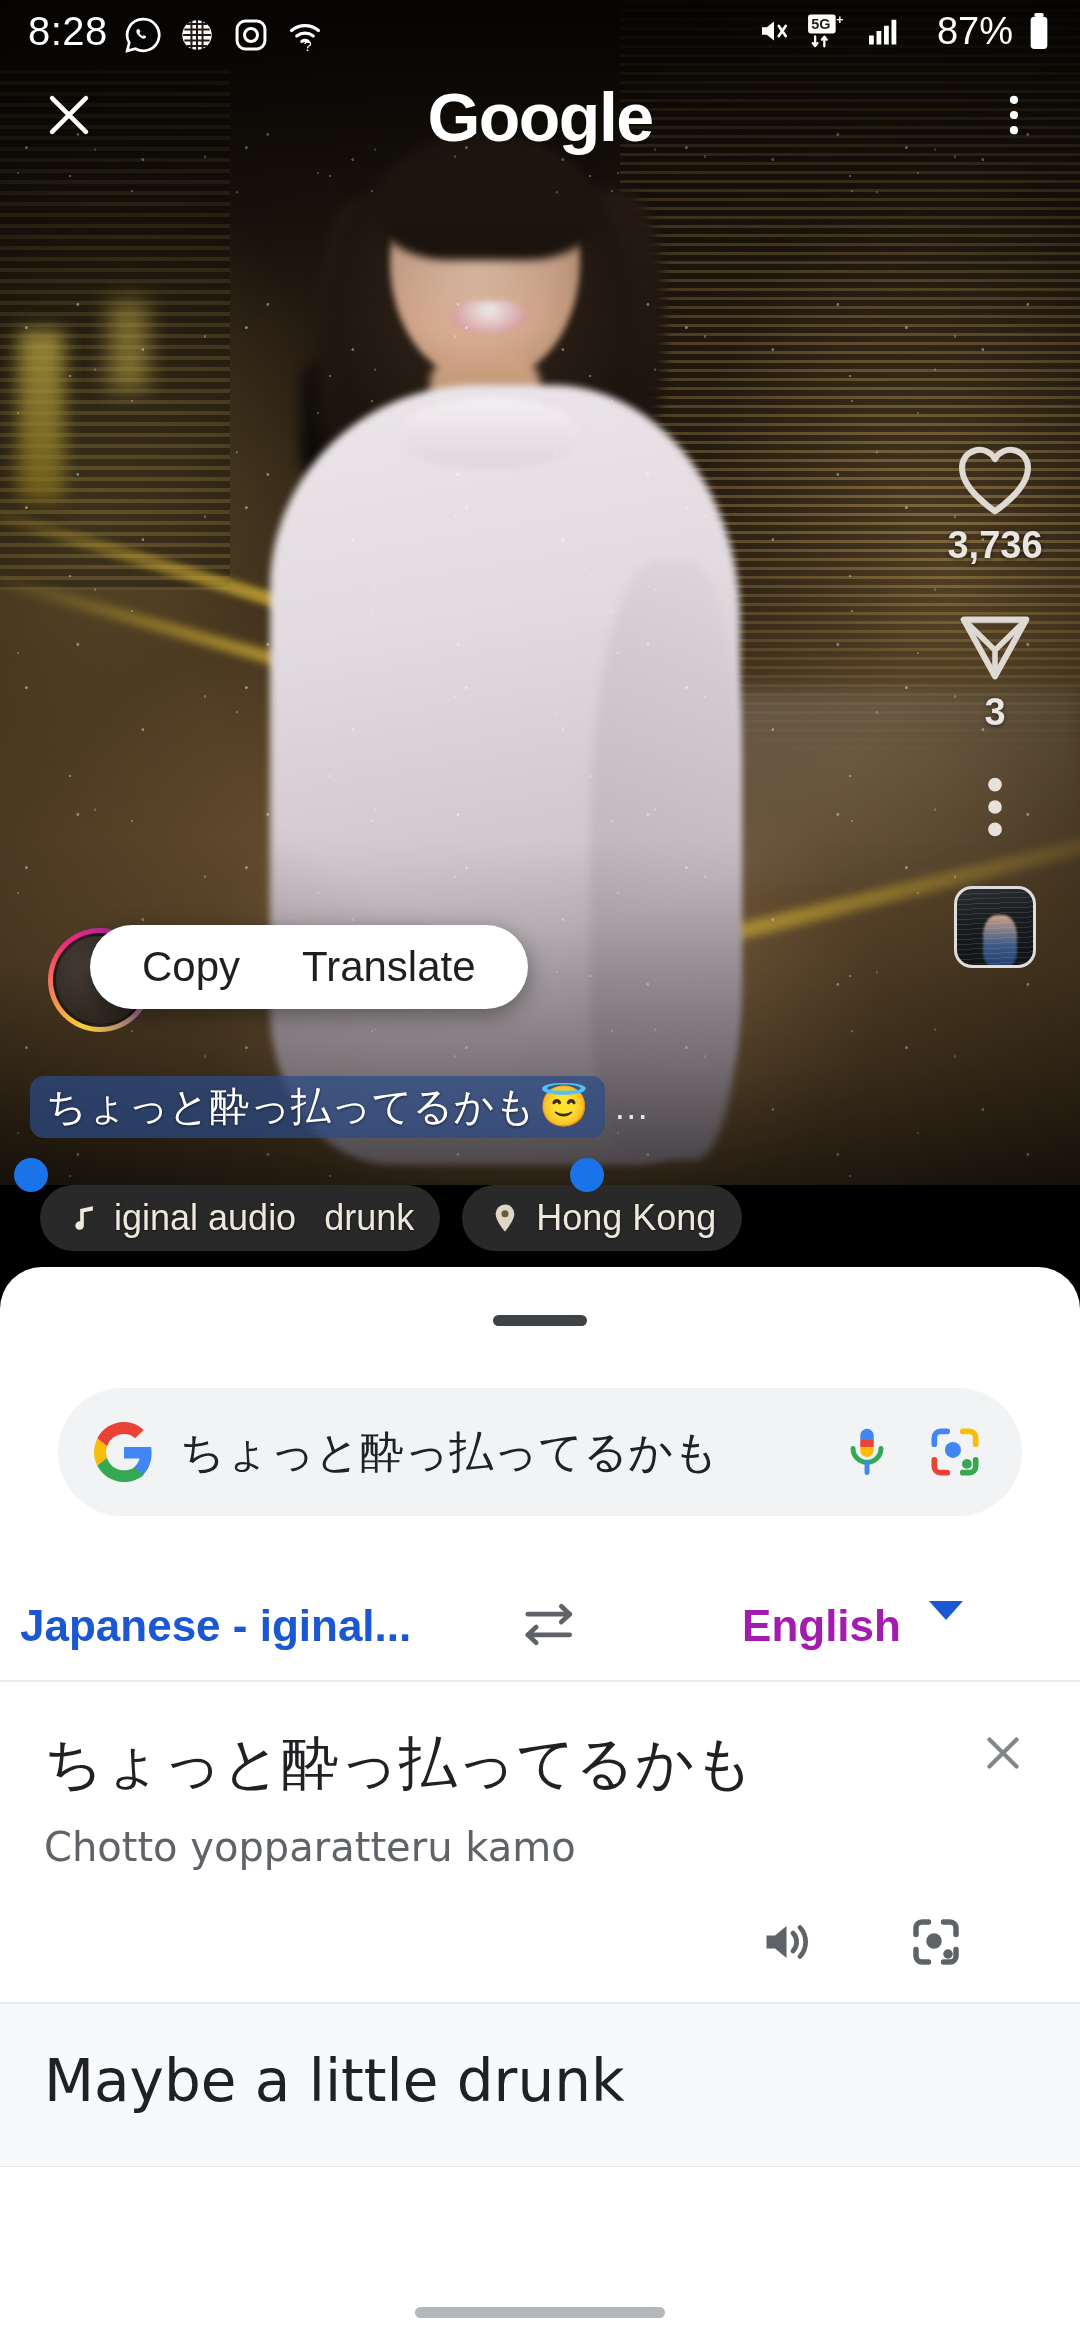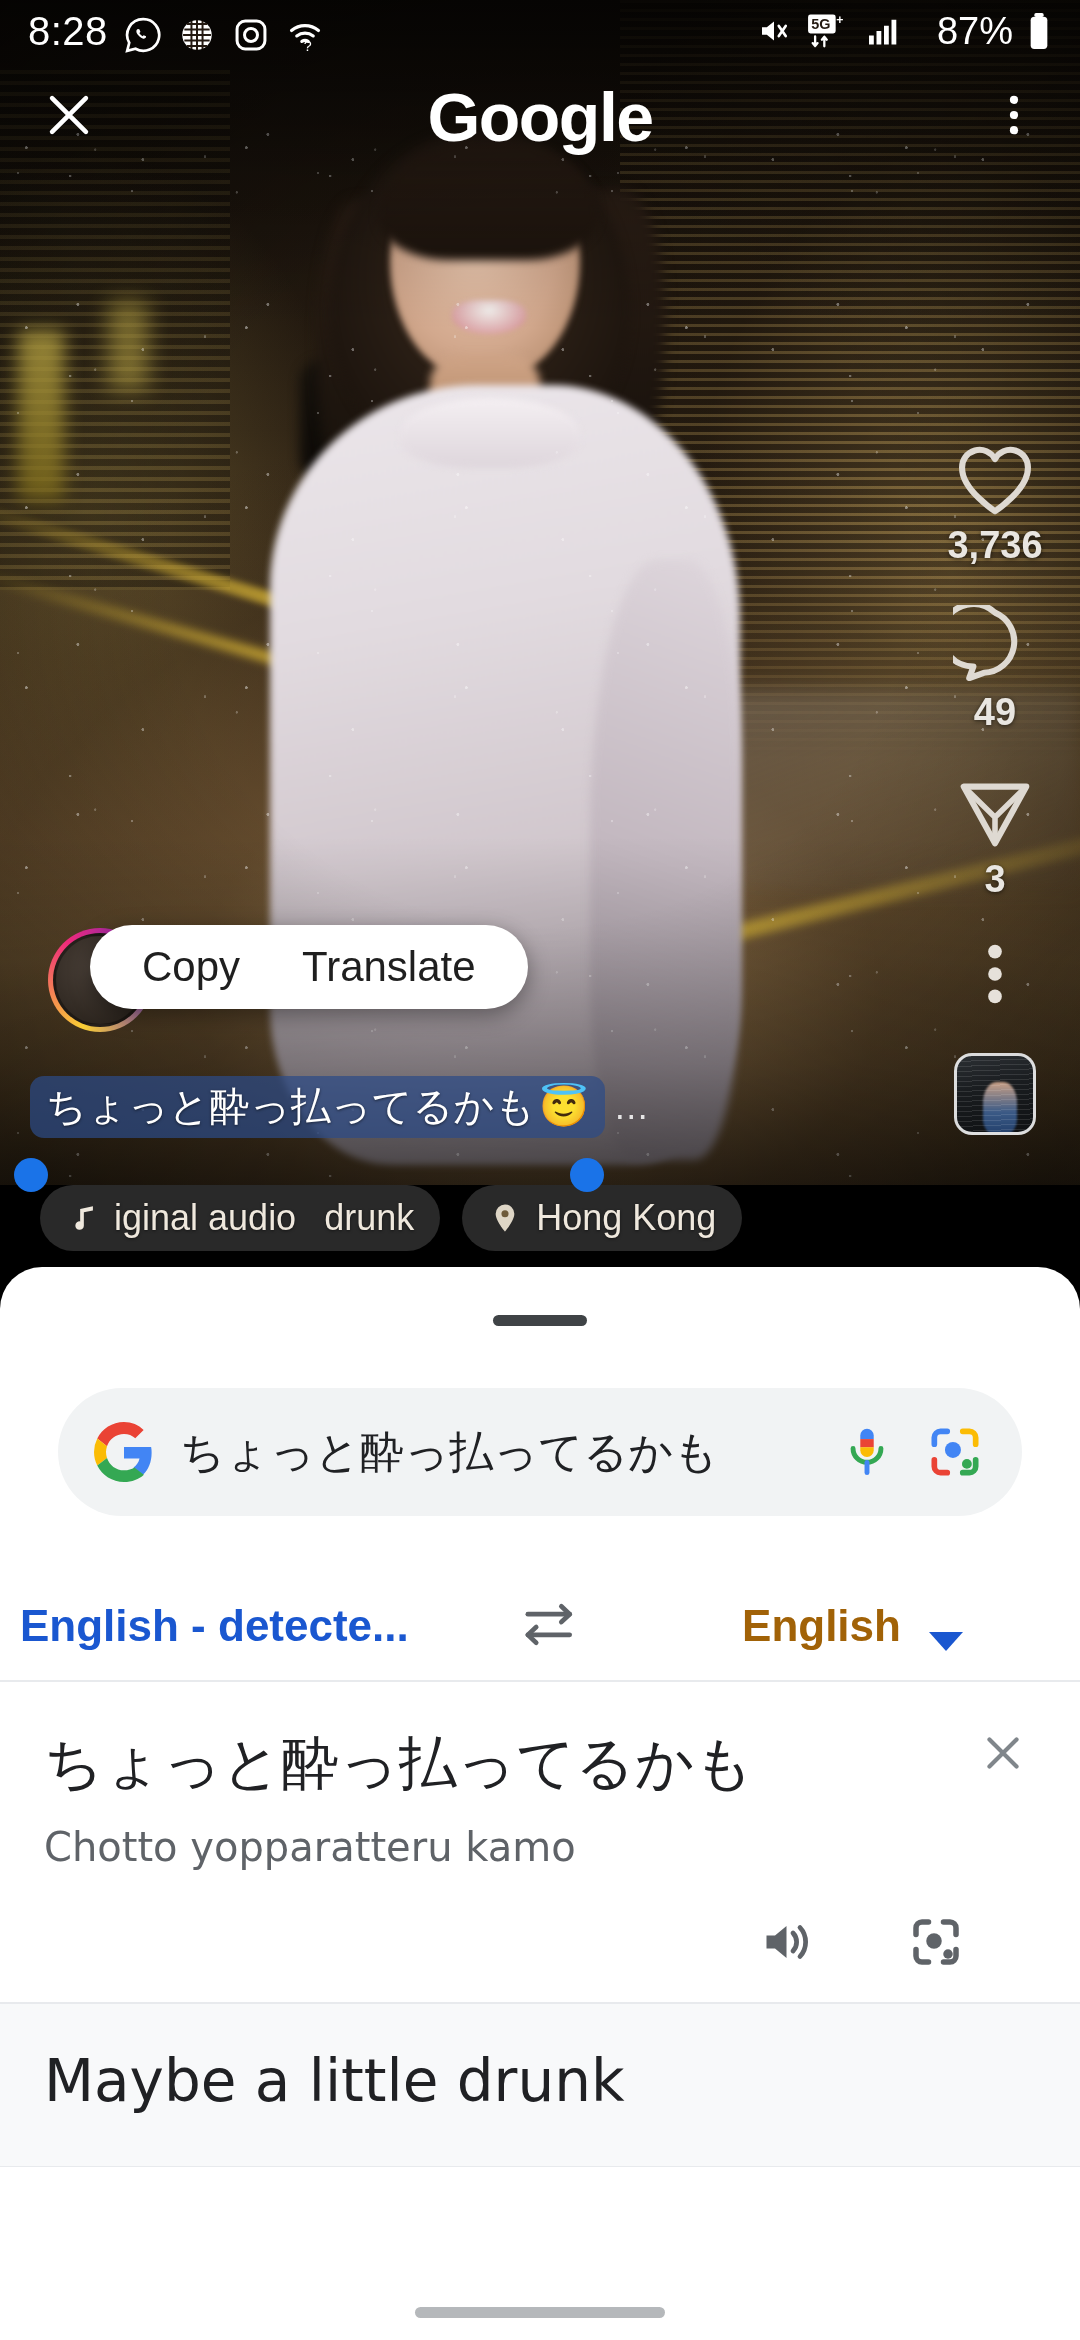--- a/index.html
+++ b/index.html
@@ -298,22 +298,22 @@
     display:flex; align-items:center;
     border-bottom:2px solid #e8eaed;
   }
   #lang-source {
     flex:1; text-align:left; padding-left:20px;
     color:#1a57d0; font-size:44px; font-weight:700; cursor:pointer;
     overflow:hidden; white-space:nowrap;
   }
   #lang-swap { width:150px; display:flex; justify-content:center; cursor:pointer; }
   #lang-target {
-    flex:1; text-align:center; color:#a16207; font-size:44px; font-weight:700;
-    cursor:pointer; display:flex; align-items:flex-end; justify-content:center; gap:28px;
+    flex:1; text-align:center; color:#a21caf; font-size:44px; font-weight:700;
+    cursor:pointer; display:flex; align-items:flex-start; justify-content:center; gap:28px;
   }
   .caret-down {
     width:0;height:0;border-left:17px solid transparent;border-right:17px solid transparent;
     border-top:19px solid #1a57d0;
   }
 
   
   #source-card { padding:42px 44px 0 44px; position:relative; }
   #source-text {
     font-size:58px; line-height:1.35; color:#202124; max-width:840px;
@@ -472,26 +472,20 @@
 
 <div id="action-rail">
 
   <div class="rail-item">
     <svg width="84" height="78" viewBox="0 0 24 22">
       <path d="M12 20.2S2.6 14.1 2.6 7.9A5 5 0 0 1 12 5.3a5 5 0 0 1 9.4 2.6c0 6.2-9.4 12.3-9.4 12.3z" fill="none" stroke="#ded9d2" stroke-width="1.75" stroke-linejoin="round"></path>
     </svg>
     <span class="rail-count">3,736</span>
   </div>
 
-  <div class="rail-item">
-    <svg width="84" height="80" viewBox="0 0 24 23">
-      <path d="M12 2.2a9 9 0 1 0-6.2 15.5L4.6 21l4.2-1.5A9 9 0 0 0 12 2.2z" fill="none" stroke="#ded9d2" stroke-width="1.75" stroke-linejoin="round"></path>
-    </svg>
-    <span class="rail-count">49</span>
-  </div>
 
   <div class="rail-item">
     <svg width="84" height="80" viewBox="0 0 24 23">
       <path d="M3 4.2h18L12 20.5z" fill="none" stroke="#ded9d2" stroke-width="1.75" stroke-linejoin="round"></path>
       <path d="M3 4.2L12 13l9-8.8M12 13v7.5" fill="none" stroke="#ded9d2" stroke-width="1.6" stroke-linejoin="round"></path>
     </svg>
     <span class="rail-count">3</span>
   </div>
 
   <div class="rail-item" id="rail-more">
@@ -573,21 +567,21 @@
         <path d="M15 4h2.6A2.4 2.4 0 0 1 20 6.4V9" fill="none" stroke="#FBBC05" stroke-width="2.2" stroke-linecap="round"></path>
         <path d="M20 15v2.6A2.4 2.4 0 0 1 17.6 20H15" fill="none" stroke="#34A853" stroke-width="2.2" stroke-linecap="round"></path>
         <path d="M9 20H6.4A2.4 2.4 0 0 1 4 17.6V15" fill="none" stroke="#EA4335" stroke-width="2.2" stroke-linecap="round"></path>
         <circle cx="11.2" cy="11.2" r="3.1" fill="#4285F4"></circle>
         <circle cx="16.6" cy="16.6" r="1.9" fill="#34A853"></circle>
       </svg>
     </span>
   </div>
 
   <div id="lang-row">
-    <div id="lang-source">English - detecte...</div>
+    <div id="lang-source">Japanese - iginal...</div>
     <div id="lang-swap">
       <svg width="64" height="56" viewBox="0 0 26 22">
         <g fill="none" stroke="#5f6368" stroke-width="1.9" stroke-linecap="round" stroke-linejoin="round">
           <path d="M4 6.2h17"></path>
             <path d="M17.6 3l3.4 3.2-3.4 3.2"></path>
           <path d="M21 14.6H4"></path>
             <path d="M7.4 11.4L4 14.6l3.4 3.2"></path>
         </g>
       </svg>
     </div>

